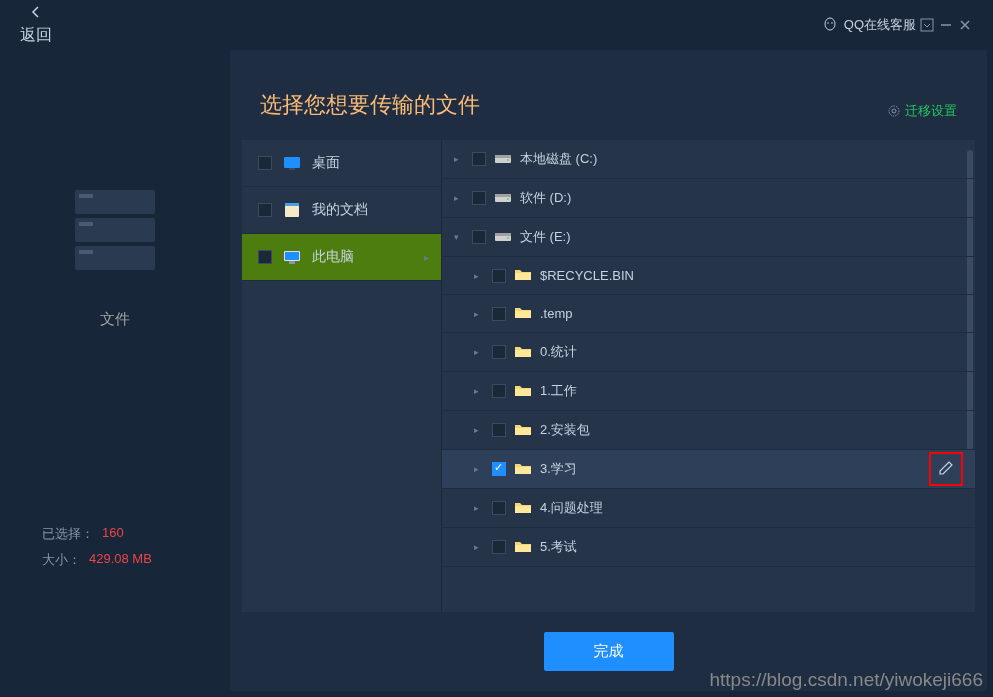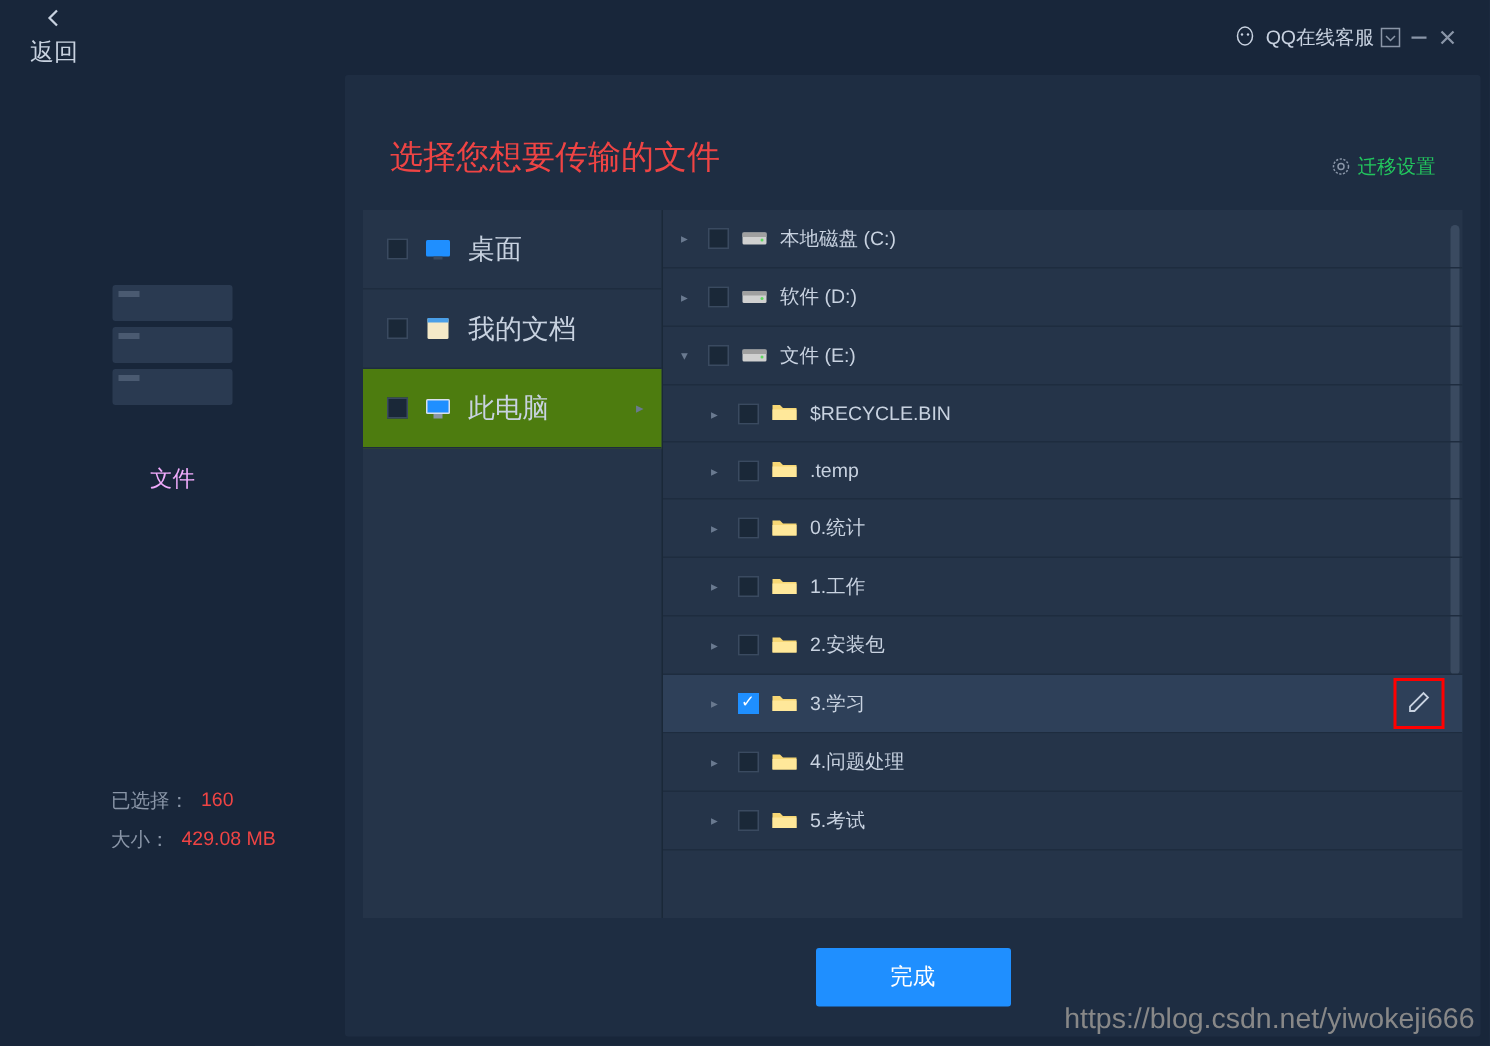--- a/index.html
+++ b/index.html
@@ -76,27 +76,27 @@
       content: '';
       position: absolute;
       left: 4px;
       top: 4px;
       width: 14px;
       height: 4px;
       background: #4a5a71;
     }
     .file-label {
       font-size: 15px;
-      color: #f0abfc;
+      color: #a3a3a3;
     }
     .stats {
       margin-top: auto;
       margin-bottom: 120px;
       align-self: flex-start;
-      padding-left: 74px;
+      padding-left: 42px;
       font-size: 13px;
       color: #8a96a8;
     }
     .stats-row {
       display: flex;
       gap: 8px;
       margin-bottom: 8px;
     }
     .stats-val { color: #ef4444; }
     .right-panel {
@@ -112,21 +112,21 @@
     }
     .panel-header {
       display: flex;
       justify-content: space-between;
       align-items: flex-end;
       padding: 0 30px 20px 30px;
     }
     .panel-title {
       font-size: 22px;
       font-weight: 300;
-      color: #ef4444;
+      color: #fdba74;
     }
     .settings-link {
       display: flex;
       align-items: center;
       gap: 4px;
       font-size: 13px;
       color: #22c55e;
       cursor: pointer;
     }
     .selector-area {
@@ -140,21 +140,21 @@
     .category-list {
       width: 200px;
       border-right: 1px solid #1a2838;
     }
     .cat-item {
       display: flex;
       align-items: center;
       padding: 14px 16px;
       gap: 10px;
       cursor: pointer;
-      font-size: 18px;
+      font-size: 14px;
       border-bottom: 1px solid #1e2c3f;
       position: relative;
     }
     .cat-item.active {
       background: #4d7c0f;
     }
     .cat-item.active::after {
       content: '▸';
       position: absolute;
       right: 12px;

